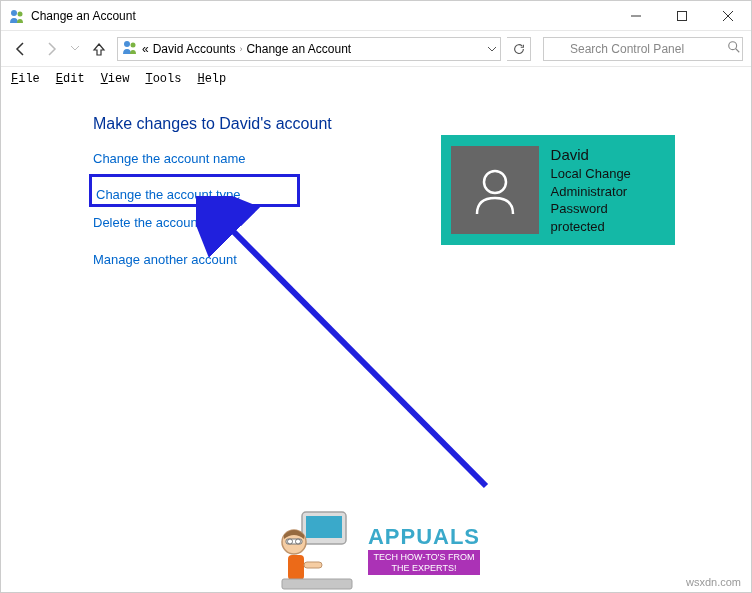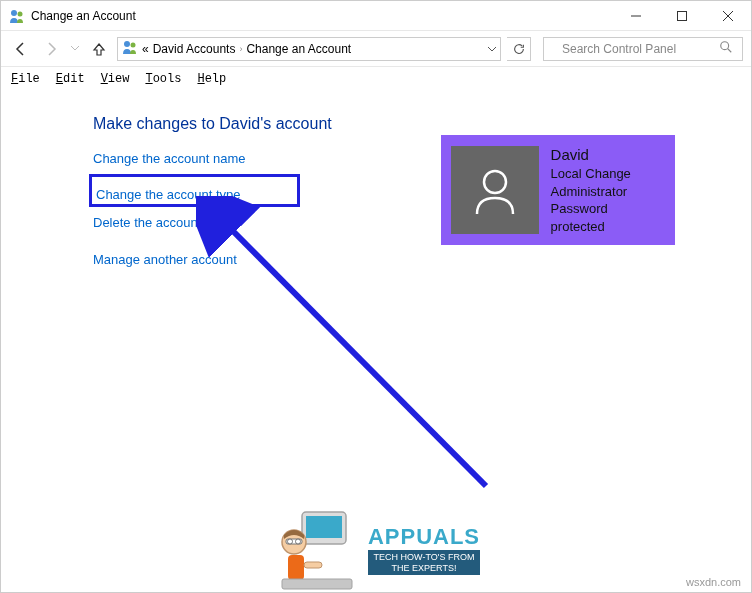--- a/index.html
+++ b/index.html
@@ -68,21 +68,21 @@
     width: 24px; height: 24px;
     border: 1px solid #ccc;
     border-left: none;
     display: flex; align-items: center; justify-content: center;
     color: #555;
   }
   .searchbox {
     width: 200px; height: 24px;
     border: 1px solid #ccc;
     display: flex; align-items: center;
-    padding: 0 16px;
+    padding: 0 24px;
     margin-left: 6px;
     color: #888;
     font-style: italic;
     font-size: 12px;
     justify-content: space-between;
   }
   .searchbox input {
     border: none; outline: none;
     color: #888;
     font-family: inherit;
@@ -126,21 +126,21 @@
   .highlight-box {
     border: 3px solid #2020dd;
     padding: 10px 56px 2px 4px;
     margin-left: -4px;
   }
   .user-card {
     position: absolute;
     top: 44px;
     left: 440px;
     width: 234px;
-    background: #8b5cf6;
+    background: #14b8a6;
     padding: 10px;
     display: flex;
     gap: 12px;
     align-items: center;
   }
   .avatar {
     width: 88px; height: 88px;
     background: #666;
     display: flex;
     align-items: center;
@@ -191,21 +191,21 @@
     flex-direction: column;
     align-items: center;
   }
   .appuals-text .brand {
     font-size: 22px;
     font-weight: 700;
     color: #25a0c5;
     letter-spacing: 1px;
   }
   .appuals-text .tag {
-    background: #0c4a6e;
+    background: #a21caf;
     color: #fff;
     font-size: 9px;
     padding: 2px 6px;
     text-align: center;
     line-height: 1.2;
   }
 </style>
 </head>
 <body>
 

